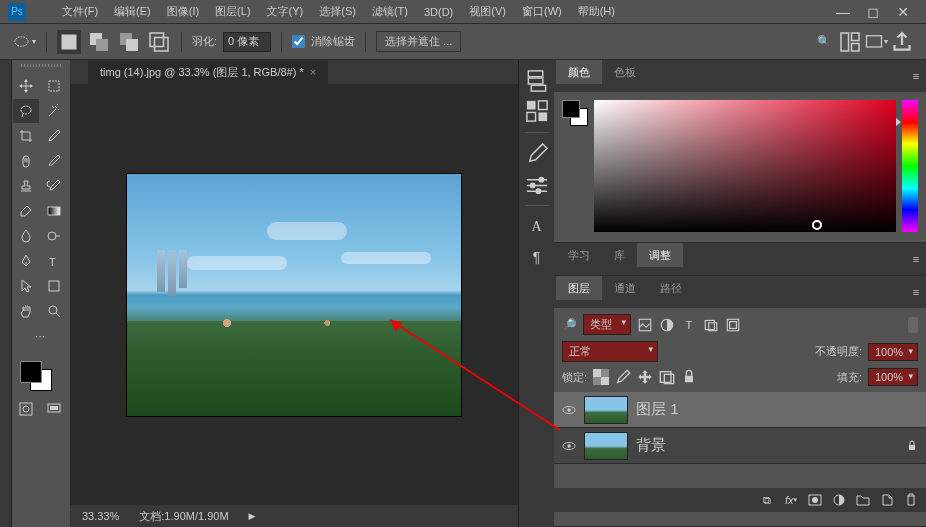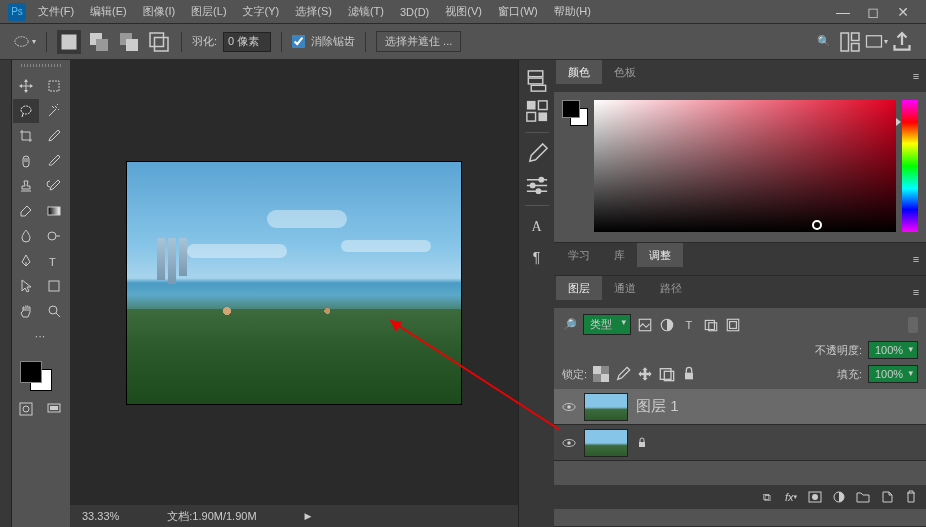--- a/index.html
+++ b/index.html
@@ -1,18 +1,18 @@
 <!DOCTYPE html>
 <html><head>
 <meta charset="utf-8">
 <style>
 *{margin:0;padding:0;box-sizing:border-box;font-family:"Microsoft YaHei",sans-serif;font-size:11px;color:#ccc;user-select:none}
 body{width:926px;height:527px;background:#535353;overflow:hidden}
 .menubar{height:24px;background:#535353;display:flex;align-items:center;padding:0 8px;border-bottom:1px solid #2a2a2a}
-.ps-logo{width:18px;height:18px;background:#0a5f9e;display:flex;align-items:center;justify-content:center;color:#59c0f5;font-weight:normal;font-size:10px;border-radius:2px;margin-right:4px}
+.ps-logo{width:18px;height:18px;background:#0a5f9e;display:flex;align-items:center;justify-content:center;color:#59c0f5;font-weight:normal;font-size:10px;border-radius:2px;margin-right:28px}
 .menu-item{padding:0 8px;height:24px;display:flex;align-items:center;cursor:pointer}
 .win-controls{margin-left:auto;display:flex;gap:0}
 .win-btn{width:30px;height:20px;display:flex;align-items:center;justify-content:center;font-size:14px;cursor:pointer}
 .optbar{height:36px;background:#535353;display:flex;align-items:center;padding:0 12px;border-bottom:1px solid #2a2a2a;gap:6px}
 .opt-icon{width:24px;height:24px;display:flex;align-items:center;justify-content:center;cursor:pointer}
 .opt-sep{width:1px;height:20px;background:#333;margin:0 4px}
 .opt-lbl{color:#ccc;font-size:11px}
 .opt-input{width:48px;height:20px;background:#383838;border:1px solid #222;color:#ccc;padding:0 4px;font-size:11px}
 .opt-chk{width:13px;height:13px;accent-color:#3a84c0}
 .opt-btn{padding:2px 8px;background:#535353;border:1px solid #333;color:#ccc;cursor:pointer;font-size:11px}
@@ -37,41 +37,41 @@
 .canvas-img{width:334px;height:242px;background:linear-gradient(180deg,#5ba4d4 0%,#87c5e8 35%,#a8d4ed 48%,#4a9bc4 50%,#5ba8c8 55%,#3d6b3d 65%,#2d5a2d 100%);position:relative;overflow:hidden;box-shadow:0 0 0 1px #000}
 .cloud{position:absolute;background:rgba(255,255,255,0.4);border-radius:20px}
 .c1{width:80px;height:18px;top:48px;left:140px}
 .c2{width:100px;height:14px;top:82px;left:60px}
 .c3{width:90px;height:12px;top:78px;right:30px}
 .buildings{position:absolute;bottom:120px;left:30px;display:flex;gap:3px}
 .bld{width:8px;background:linear-gradient(180deg,#a8c4d8,#7a98b0);border-radius:1px 1px 0 0}
 .terrain{position:absolute;bottom:0;left:0;right:0;height:95px;background:linear-gradient(180deg,#3d6b3d 0%,#2d5a2d 40%,#1d4a1d 100%)}
 .terrain::before{content:"";position:absolute;top:-8px;left:0;right:0;height:20px;background:radial-gradient(circle at 30% 50%,#d4a574 4px,transparent 4px),radial-gradient(circle at 60% 50%,#c49564 3px,transparent 3px)}
 .arrow-line{position:absolute;pointer-events:none;z-index:100}
-.status-bar{height:22px;background:#383838;display:flex;align-items:center;padding:0 12px;font-size:10px;gap:48px}
+.status-bar{height:22px;background:#383838;display:flex;align-items:center;padding:0 12px;font-size:10px;gap:20px}
 .panel-strip{width:36px;background:#383838;border-left:1px solid #222;display:flex;flex-direction:column;align-items:center;padding-top:8px;gap:4px}
 .strip-icon{width:26px;height:26px;display:flex;align-items:center;justify-content:center;cursor:pointer}
 .strip-sep{width:24px;height:1px;background:#555;margin:4px 0}
 .right-panels{width:372px;background:#535353;display:flex;flex-direction:column}
 .panel{border-bottom:1px solid #2a2a2a}
 .panel-tabs{height:32px;background:#383838;display:flex;padding-left:2px}
 .ptab{padding:0 12px;height:24px;display:flex;align-items:center;cursor:pointer;color:#999}
 .ptab.act{background:#535353;color:#eee}
 .ptab-menu{margin-left:auto;width:20px;display:flex;align-items:center;justify-content:center;cursor:pointer}
 .color-panel{height:150px;padding:8px;display:flex;gap:6px}
 .color-swatch{width:26px;height:26px;position:relative}
 .cs-bg{position:absolute;right:0;bottom:0;width:18px;height:18px;background:#fff;border:1px solid #000}
 .cs-fg{position:absolute;left:0;top:0;width:18px;height:18px;background:#000;border:1px solid #888}
 .color-field{flex:1;height:132px;background:linear-gradient(to top,#000 0%,transparent 100%),linear-gradient(to right,#fff 0%,#e00020 100%);position:relative}
 .color-picker-dot{position:absolute;bottom:2px;right:74px;width:10px;height:10px;border:2px solid #fff;border-radius:50%}
 .hue-strip{width:16px;height:132px;background:linear-gradient(180deg,#f0f 0%,#f00 17%,#ff0 33%,#0f0 50%,#0ff 67%,#00f 83%,#f0f 100%);position:relative}
 .hue-tri{position:absolute;left:-6px;top:18px;width:0;height:0;border-top:4px solid transparent;border-bottom:4px solid transparent;border-left:5px solid #ccc}
 .layers-opts{padding:6px 8px;display:flex;flex-direction:column;gap:6px}
 .lrow{display:flex;align-items:center;gap:6px}
-.ldrop{background:#15803d;border:1px solid #222;padding:2px 18px 2px 6px;font-size:11px;position:relative}
+.ldrop{background:#7f1d1d;border:1px solid #222;padding:2px 18px 2px 6px;font-size:11px;position:relative}
 .ldrop::after{content:"▾";position:absolute;right:4px;top:2px;font-size:9px}
 .lic{width:16px;height:16px;display:flex;align-items:center;justify-content:center;color:#ccc}
 .layer-list{background:#444}
 .layer-item{height:36px;display:flex;align-items:center;padding:0 8px;gap:8px;border-bottom:1px solid #2a2a2a}
 .layer-item.sel{background:#6a6a6a}
 .eye{width:14px;height:14px;cursor:pointer}
 .thumb{width:44px;height:28px;border:1px solid #222;background:linear-gradient(180deg,#87c5e8 0%,#87c5e8 50%,#3d6b3d 60%,#2d5a2d 100%)}
 .layer-name{flex:1;font-size:15px}
 .lock{width:12px;height:12px}
 .layer-footer{height:24px;background:#383838;display:flex;align-items:center;justify-content:flex-end;padding:0 8px;gap:10px;margin-top:24px}
@@ -315,20 +315,27 @@
       <div class="tool">
           <svg viewBox="0 0 16 16">
             <rect x="2" y="3" width="12" height="8" fill="none" stroke="#ccc"></rect>
             <rect x="4" y="5" width="8" height="4" fill="#ccc"></rect>
           </svg>
         </div>
     </div>
   </div>
 
   <div class="canvas-area">
+    <div class="doc-tabs">
+      <div style="width:18px"></div>
+      <div class="doc-tab">
+        <span>timg (14).jpg @ 33.3% (图层 1, RGB/8#) *</span>
+        <span class="doc-tab-close">×</span>
+      </div>
+    </div>
     <div class="canvas-view">
       <div class="canvas-img">
         <div class="cloud c1"></div>
           <div class="cloud c2"></div>
           <div class="cloud c3"></div>
         <div class="buildings">
             <div class="bld" style="height:42px"></div>
             <div class="bld" style="height:46px"></div>
             <div class="bld" style="height:38px"></div>
           </div>
@@ -448,20 +455,21 @@
             </div>
           <div class="lic">
               <svg viewBox="0 0 14 14">
                 <rect x="2" y="2" width="10" height="10" fill="none" stroke="#ccc"></rect>
                 <rect x="4" y="4" width="6" height="6" fill="none" stroke="#ccc"></rect>
               </svg>
             </div>
           <div style="margin-left:auto;width:10px;height:16px;background:#666;border-radius:2px"></div>
         </div>
         <div class="lrow">
+          <div class="ldrop" style="width:96px">正常</div>
           <span style="margin-left:auto">不透明度:</span>
           <div class="ldrop" style="width:50px">100%</div>
         </div>
         <div class="lrow">
           <span>锁定:</span>
           <div class="lic">
               <svg viewBox="0 0 12 12">
                 <rect width="12" height="12" fill="#888"></rect>
                 <rect width="6" height="6" fill="#ccc"></rect>
                 <rect x="6" y="6" width="6" height="6" fill="#ccc"></rect>
@@ -501,20 +509,21 @@
             </svg>
           <div class="thumb"></div>
           <span class="layer-name">图层 1</span>
         </div>
         <div class="layer-item">
           <svg class="eye" viewBox="0 0 16 12">
               <ellipse cx="8" cy="6" rx="7" ry="4" fill="none" stroke="#ccc"></ellipse>
               <circle cx="8" cy="6" r="2" fill="#ccc"></circle>
             </svg>
           <div class="thumb"></div>
+          <span class="layer-name">背景</span>
           <svg class="lock" viewBox="0 0 12 12">
               <rect x="3" y="5" width="6" height="5" fill="#ccc"></rect>
               <path d="M4 5 L4 3 A2 2 0 0 1 8 3 L8 5" fill="none" stroke="#ccc"></path>
             </svg>
         </div>
       </div>
       <div class="layer-footer">
         <div class="lf-ic">⧉</div>
         <div class="lf-ic">
             <i style="">fx</i>

